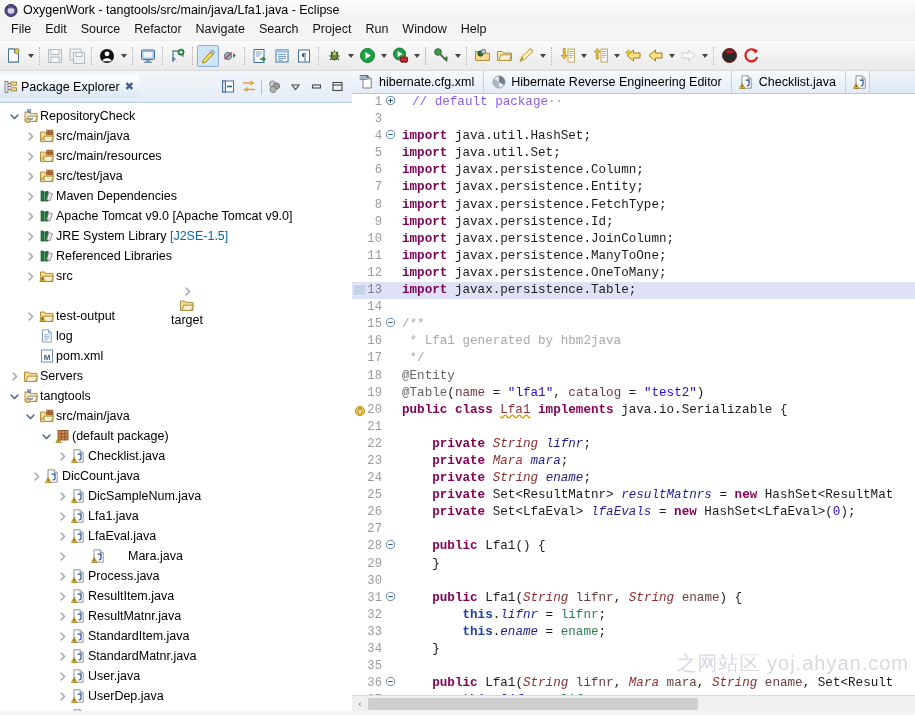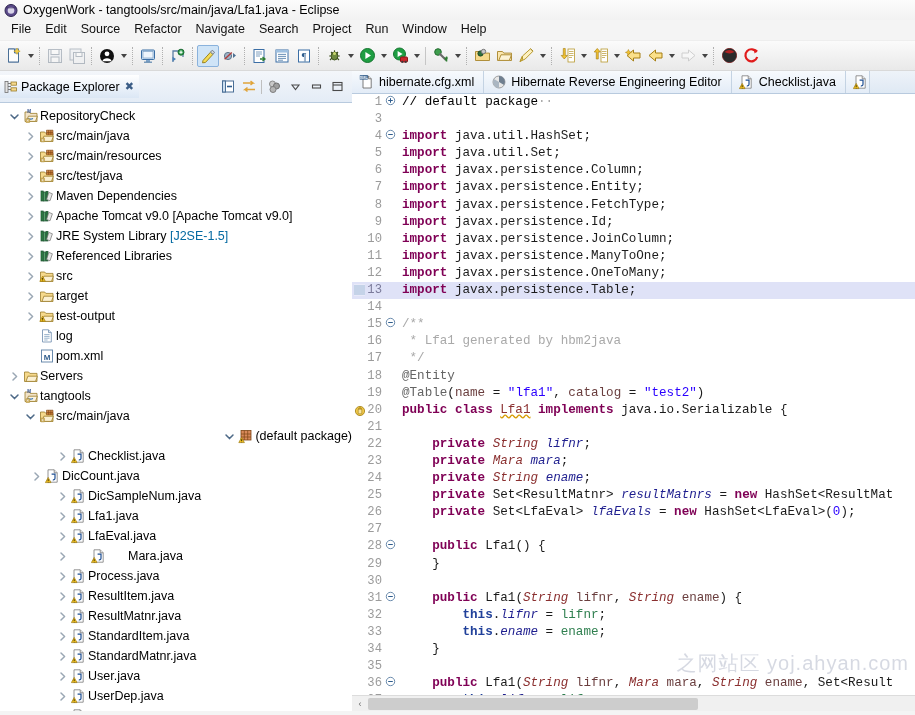--- a/index.html
+++ b/index.html
@@ -645,21 +645,21 @@
             <span class="ticon">
               <svg width="16" height="16" viewBox="0 0 16 16">
                 <path d="M1.5 13.5 V4 h4.2 l1.1 1.4 H14 v8.1z" fill="#f6d98c" stroke="#9a7c2a" stroke-width=".8"></path>
                 <path d="M3 13.4 L4.9 8.2 H14.4 l-1.9 5.2z" fill="#fbf0d2" stroke="#9a7c2a" stroke-width=".8"></path>
                 <path d="M3.6 8.2 L6.4 13.4 H0.8z" fill="#f0c020" stroke="#a07c10" stroke-width=".7"></path>
                 <path d="M3.6 10 v1.8 M3.6 12.6 v.5" stroke="#3a2c00" stroke-width=".9"></path>
               </svg>
             </span>
             <span class="tlabel">src</span>
           </div>
-          <div class="row" style="padding-left: 22px;">
+          <div class="row" style="padding-left: 22px; flex-direction: column;">
             <span class="twisty">
               <svg width="11" height="11" viewBox="0 0 11 11">
                 <path d="M4 2 L7.6 5.5 4 9" fill="none" stroke="#9aa7b4" stroke-width="1.5" stroke-linecap="round" stroke-linejoin="round"></path>
               </svg>
             </span>
             <span class="ticon">
               <svg width="16" height="16" viewBox="0 0 16 16">
                 <path d="M1.5 13.5 V4 h4.2 l1.1 1.4 H14 v8.1z" fill="#f6d98c" stroke="#9a7c2a" stroke-width=".8"></path>
                 <path d="M3 13.4 L4.9 8.2 H14.4 l-1.9 5.2z" fill="#fbf0d2" stroke="#9a7c2a" stroke-width=".8"></path>
               </svg>
@@ -754,21 +754,21 @@
                 <path d="M1.5 13.5 V4 h4.2 l1.1 1.4 H14 v8.1z" fill="#f6d98c" stroke="#9a7c2a" stroke-width=".8"></path>
                 <path d="M3 13.4 L4.9 8.2 H14.4 l-1.9 5.2z" fill="#fbf0d2" stroke="#9a7c2a" stroke-width=".8"></path>
                 <rect x="7.5" y="2.2" width="6.5" height="4.6" fill="#c8762b" opacity=".85"></rect>
                 <path d="M7.5 2.2 h6.5 v4.6 h-6.5z M9.6 2.2 v4.6 M11.8 2.2 v4.6 M7.5 4.5 h6.5" stroke="#7d4514" stroke-width=".6" fill="none"></path>
                 <path d="M2 10.2 h3.4 v3.6 H2z" fill="#f6d88a" stroke="#b08f3a" stroke-width=".7"></path>
                 <path d="M2.9 11 h1.6 v2.2 H2.9z" fill="#fff" stroke="#b08f3a" stroke-width=".5"></path>
               </svg>
             </span>
             <span class="tlabel">src/main/java</span>
           </div>
-          <div class="row" style="padding-left: 38px; justify-content: flex-end;">
+          <div class="row" style="padding-left: 38px;">
             <span class="twisty">
               <svg width="11" height="11" viewBox="0 0 11 11">
                 <path d="M2 4 L5.5 7.6 9 4" fill="none" stroke="#4e6a88" stroke-width="1.5" stroke-linecap="round" stroke-linejoin="round"></path>
               </svg>
             </span>
             <span class="ticon">
               <svg width="16" height="16" viewBox="0 0 16 16">
                 <rect x="3" y="2.5" width="10" height="9.5" fill="#d9895a" stroke="#7d4514" stroke-width=".8"></rect>
                 <path d="M3 6 h10 M3 9 h10 M6.3 2.5 v9.5 M9.7 2.5 v9.5" stroke="#7d4514" stroke-width=".7"></path>
                 <path d="M3.6 9.4 L6.4 14.6 H0.8z" fill="#f0c020" stroke="#a07c10" stroke-width=".7"></path>
@@ -1064,21 +1064,21 @@
               </svg>
             </span>
           </div>
         </div>
 
       <div class="code-wrap">
         <div class="code-scroll">
           <pre class="code" id="code"><span class="ln"><span class="num">1</span><span class="fold"><svg width="11" height="11" viewBox="0 0 11 11">
                     <circle cx="5.5" cy="5.5" r="4.2" fill="#fff" stroke="#5b7fa5" stroke-width=".9"></circle>
                     <path d="M3.2 5.5 h4.6 M5.5 3.2 v4.6" stroke="#2f5d8d" stroke-width="1"></path>
-                  </svg></span><span><span style="color:#000000;">// default package</span><span style="color:#a9a9a9;">··</span></span></span><span class="ln"><span class="num">3</span><span></span></span><span class="ln"><span class="num">4</span><span class="fold"><svg width="11" height="11" viewBox="0 0 11 11">
+                  </svg></span><span><span style="color:#8b5cf6;margin-left:10px;">// default package</span><span style="color:#a9a9a9;">··</span></span></span><span class="ln"><span class="num">3</span><span></span></span><span class="ln"><span class="num">4</span><span class="fold"><svg width="11" height="11" viewBox="0 0 11 11">
                     <circle cx="5.5" cy="5.5" r="4.2" fill="#fff" stroke="#5b7fa5" stroke-width=".9"></circle>
                     <path d="M3.2 5.5 h4.6" stroke="#2f5d8d" stroke-width="1"></path>
                   </svg></span><span><span style="color:#7f0055;font-weight:bold;">import</span><span style="color:#1b1b1b;"> java.util.HashSet;</span></span></span><span class="ln"><span class="num">5</span><span><span style="color:#7f0055;font-weight:bold;">import</span><span style="color:#1b1b1b;"> java.util.Set;</span></span></span><span class="ln"><span class="num">6</span><span><span style="color:#7f0055;font-weight:bold;">import</span><span style="color:#1b1b1b;"> javax.persistence.Column;</span></span></span><span class="ln"><span class="num">7</span><span><span style="color:#7f0055;font-weight:bold;">import</span><span style="color:#1b1b1b;"> javax.persistence.Entity;</span></span></span><span class="ln"><span class="num">8</span><span><span style="color:#7f0055;font-weight:bold;">import</span><span style="color:#1b1b1b;"> javax.persistence.FetchType;</span></span></span><span class="ln"><span class="num">9</span><span><span style="color:#7f0055;font-weight:bold;">import</span><span style="color:#1b1b1b;"> javax.persistence.Id;</span></span></span><span class="ln"><span class="num">10</span><span><span style="color:#7f0055;font-weight:bold;">import</span><span style="color:#1b1b1b;"> javax.persistence.JoinColumn;</span></span></span><span class="ln"><span class="num">11</span><span><span style="color:#7f0055;font-weight:bold;">import</span><span style="color:#1b1b1b;"> javax.persistence.ManyToOne;</span></span></span><span class="ln"><span class="num">12</span><span><span style="color:#7f0055;font-weight:bold;">import</span><span style="color:#1b1b1b;"> javax.persistence.OneToMany;</span></span></span><span class="ln hl"><span class="num">13</span><span class="gm" style="top: 1px;"><svg width="14" height="14" viewBox="0 0 14 14">
                     <rect x="1" y="2" width="11" height="10" fill="#9fb8d8" opacity=".75"></rect>
                     <path d="M1 2 h11 M1 4 h11 M1 6 h11 M1 8 h11 M1 10 h11 M1 12 h11" stroke="#fff" stroke-width=".8" opacity=".7"></path>
                   </svg></span><span><span style="color:#7f0055;font-weight:bold;">import</span><span style="color:#1b1b1b;"> javax.persistence.Table;</span></span></span><span class="ln"><span class="num">14</span><span></span></span><span class="ln"><span class="num">15</span><span class="fold"><svg width="11" height="11" viewBox="0 0 11 11">
                     <circle cx="5.5" cy="5.5" r="4.2" fill="#fff" stroke="#5b7fa5" stroke-width=".9"></circle>
                     <path d="M3.2 5.5 h4.6" stroke="#2f5d8d" stroke-width="1"></path>
                   </svg></span><span><span style="color:#a9a9a9;">/**</span></span></span><span class="ln"><span class="num">16</span><span><span style="color:#a9a9a9;"> * Lfa1 generated by hbm2java</span></span></span><span class="ln"><span class="num">17</span><span><span style="color:#a9a9a9;"> */</span></span></span><span class="ln"><span class="num">18</span><span><span style="color:#646464;">@Entity</span></span></span><span class="ln"><span class="num">19</span><span><span style="color:#646464;">@Table</span><span style="color:#1b1b1b;">(</span><span style="color:#6a3e3e;">name</span><span style="color:#1b1b1b;"> = </span><span style="color:#2a00ff;">"lfa1"</span><span style="color:#1b1b1b;">, </span><span style="color:#6a3e3e;">catalog</span><span style="color:#1b1b1b;"> = </span><span style="color:#2a00ff;">"test2"</span><span style="color:#1b1b1b;">)</span></span></span><span class="ln"><span class="num">20</span><span class="gm" style="top: 1px;"><svg width="14" height="14" viewBox="0 0 14 14">
                     <circle cx="7" cy="8" r="4.6" fill="#f0c84a" stroke="#a07c10" stroke-width=".8"></circle>

